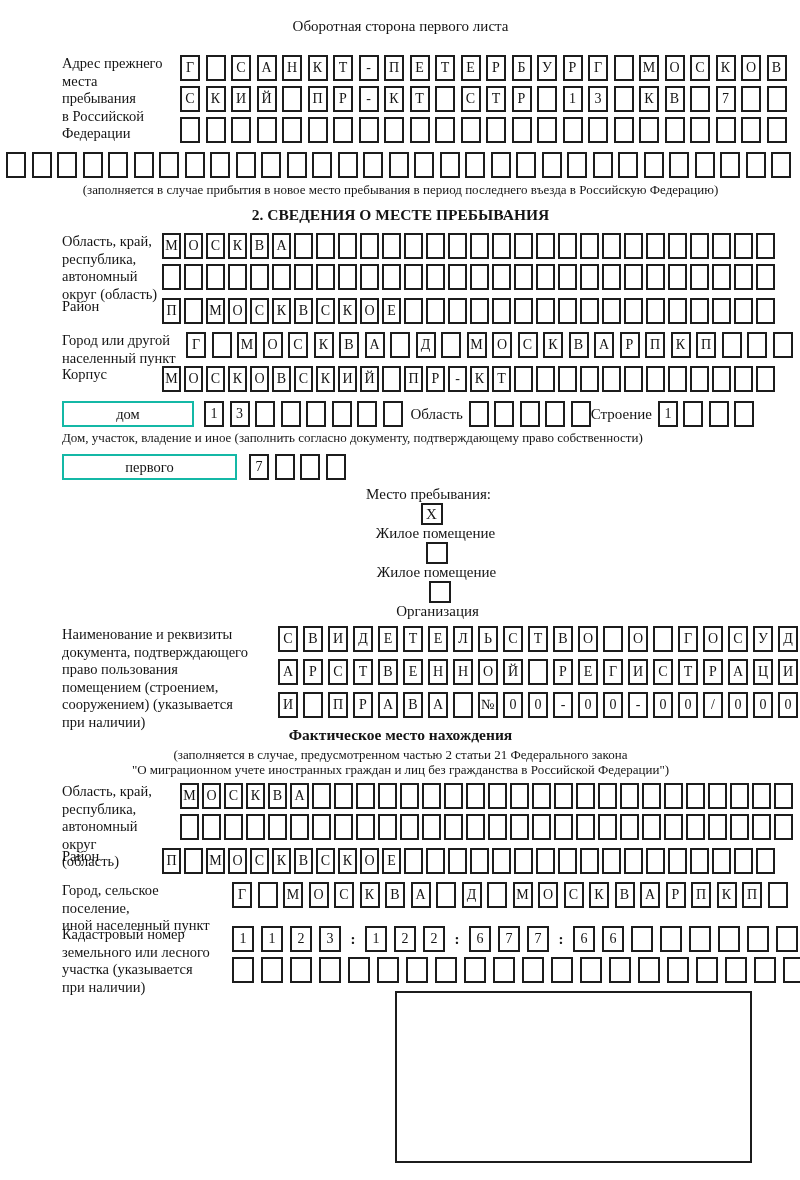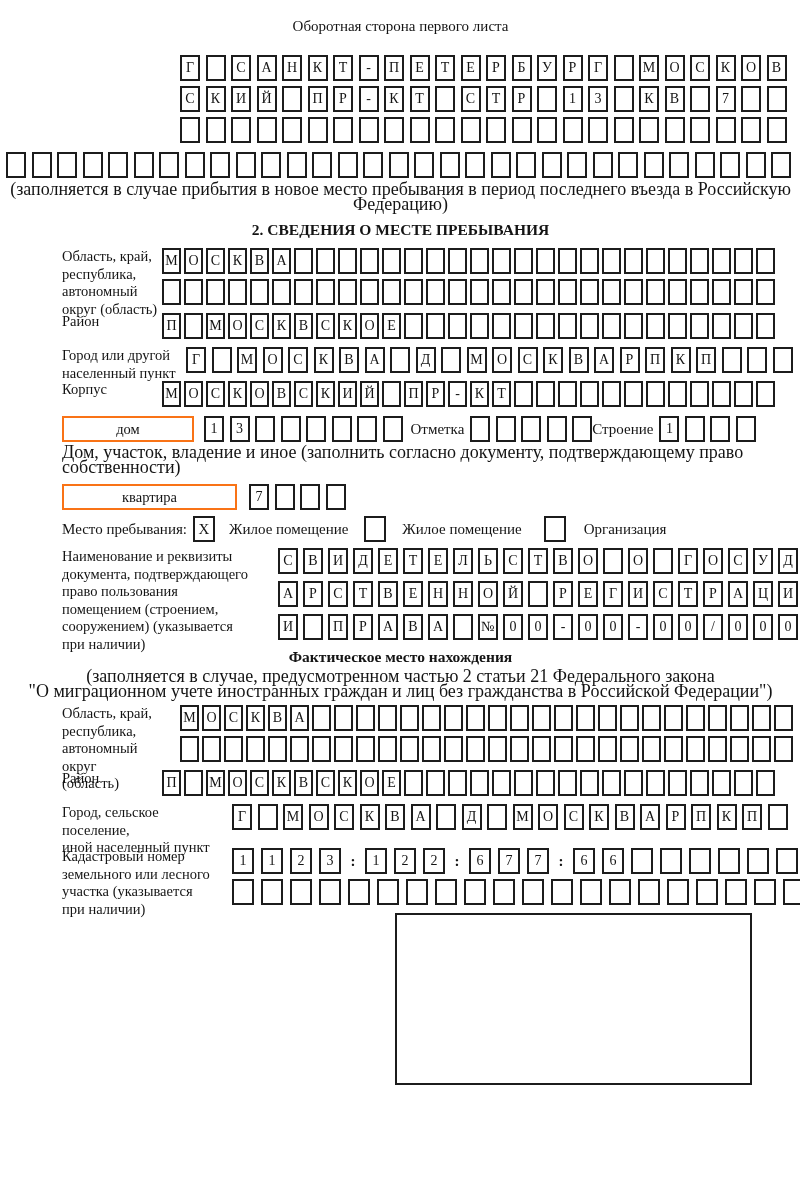--- a/index.html
+++ b/index.html
@@ -4,58 +4,62 @@
 <style>
   html,body{margin:0;padding:0;background:#fff;}
   .page{
     position:relative;width:800px;height:1180px;box-sizing:border-box;
     background:#fff;color:#141414;overflow:hidden;
     padding:18px 5px 0 62px;
     font-family:"Liberation Serif","DejaVu Serif",serif;
   }
   .side-note{font-size:15px;text-align:center;padding-right:56px;}
   .title{font-size:15.5px;font-weight:bold;text-align:center;}
-  .note{font-size:18px;line-height:15px;font-family:Liberation Serif, serif;}
+  .note{font-size:13px;line-height:15px;font-family:Liberation Serif, serif;}
   .center{text-align:center;}
   .full{margin-left:-56px;}
   .lbl{font-size:14.5px;line-height:17.5px;white-space:pre-line;}
   .row{position:relative;}
   .row>.lbl{position:absolute;left:0;top:0;}
   .pl118{padding-left:118px;} .pl100{padding-left:100px;} .pl124{padding-left:124px;}
   .pl216{padding-left:216px;} .pl170{padding-left:170px;}
   .w118{width:112px;} .w100{width:96px;} .w124{width:120px;}
   .w216{width:212px;} .w170{width:166px;}
   .stack{display:flex;flex-direction:column;gap:5px;}
   .grid{display:flex;gap:5.5px;}
   .cell{box-sizing:border-box;flex:0 0 20px;height:26px;border:2px solid #1c1c1c;
         display:flex;align-items:center;justify-content:center;font-size:14px;background:#fff;}
   .sep{flex:0 0 10px;height:26px;display:flex;align-items:center;justify-content:center;
        font-size:15px;font-weight:bold;}
   .v28{gap:3px;} .v28 .cell{flex-basis:19px;}
   .v21{gap:5px;}
   .vk{gap:7px;} .vk .cell{flex-basis:22px;}
-  .wbox{box-sizing:border-box;border:2px solid #f97316;height:26px;display:flex;
+  .wbox{box-sizing:border-box;border:2px solid #14b8a6;height:26px;display:flex;
         align-items:center;justify-content:center;font-size:14.5px;}
   .chk{box-sizing:border-box;width:22px;height:26px;border:2px solid #1c1c1c;
        display:flex;align-items:center;justify-content:center;font-size:15px;flex:0 0 22px;}
   .inline{display:flex;align-items:center;}
   .opt-label{font-size:15px;}
   .stamp{width:357px;height:172px;border:2px solid #1c1c1c;margin-left:333px;box-sizing:border-box;}
   .caption{width:400px;margin-left:311px;text-align:center;font-size:13.5px;line-height:17px;} .mt3{margin-top:3px;} .mt4{margin-top:4px;} .mt5{margin-top:9px;}
-  .mt6{margin-top:6px;} .mt8{margin-top:8px;} .mt9{margin-top:9px;} .mt10{margin-top:10px;}
+  .mt6{margin-top:6px;flex-direction:column;} .mt8{margin-top:8px;} .mt9{margin-top:9px;} .mt10{margin-top:10px;}
   .mt18{margin-top:18px;} .mt20{margin-top:20px;}
 </style>
 </head>
 <body>
 
 <div class="page">
 
   <div class="side-note">Оборотная сторона первого листа</div>
 
   <div class="row pl118 mt20">
+    <div class="lbl w118">Адрес прежнего
+места пребывания
+в Российской
+Федерации</div>
     <div class="stack">
       <div class="grid">
           <span class="cell">Г</span>
           <span class="cell"></span>
           <span class="cell">С</span>
           <span class="cell">А</span>
           <span class="cell">Н</span>
           <span class="cell">К</span>
           <span class="cell">Т</span>
           <span class="cell">-</span>
@@ -340,40 +344,40 @@
     <div class="grid" style="margin-left:10px;">
         <span class="cell">1</span>
         <span class="cell">3</span>
         <span class="cell"></span>
         <span class="cell"></span>
         <span class="cell"></span>
         <span class="cell"></span>
         <span class="cell"></span>
         <span class="cell"></span>
       </div>
-    <div class="opt-label" style="margin-left:8px;">Отметка</div>
+    <div class="opt-label" style="margin-left:8px;">Область</div>
     <div class="grid" style="margin-left:6px;">
         <span class="cell"></span>
         <span class="cell"></span>
         <span class="cell"></span>
         <span class="cell"></span>
         <span class="cell"></span>
       </div>
     <div class="opt-label" style="">Строение</div>
     <div class="grid" style="margin-left:6px;">
         <span class="cell">1</span>
         <span class="cell"></span>
         <span class="cell"></span>
         <span class="cell"></span>
       </div>
   </div>
   <div class="note mt3">Дом, участок, владение и иное (заполнить согласно документу, подтверждающему право собственности)</div>
 
   <div class="inline mt5">
-    <div class="wbox" style="width:175px;">квартира</div>
+    <div class="wbox" style="width:175px;">первого</div>
     <div class="grid" style="margin-left:12px;">
         <span class="cell">7</span>
         <span class="cell"></span>
         <span class="cell"></span>
         <span class="cell"></span>
       </div>
   </div>
 
   <div class="inline mt6">
     <div class="opt-label">Место пребывания:</div>

